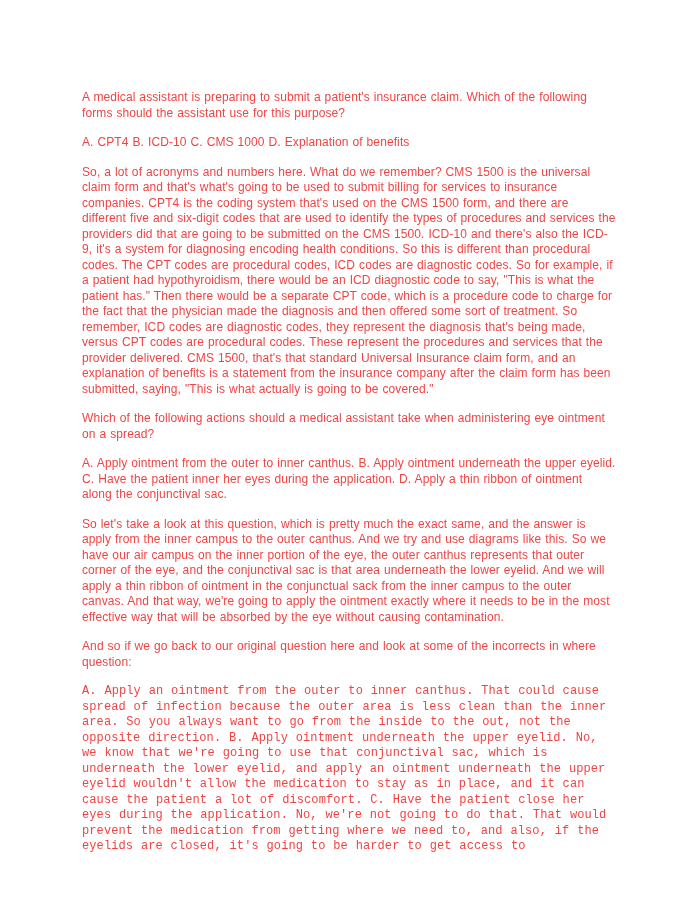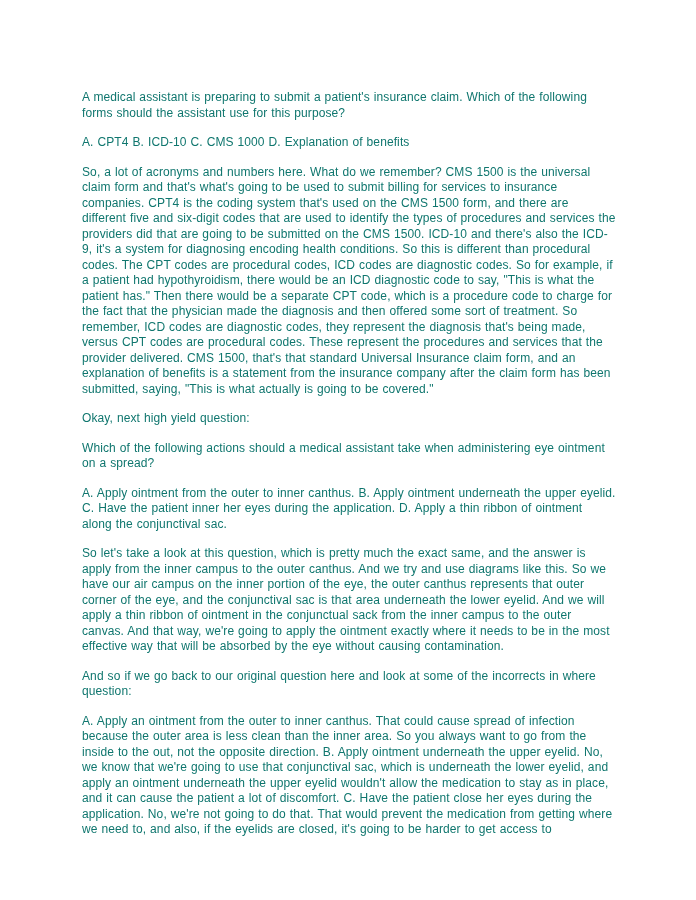--- a/index.html
+++ b/index.html
@@ -34,30 +34,30 @@
     text-align: left;
   }
   .content p {
     margin: 0 0 14px 0;
     padding: 0;
     white-space: normal;
     word-spacing: 0.5px;
   }
   .content p:last-child {
     margin-bottom: 0;
+    font-family: Liberation Mono, monospace;
   }
 </style>
 </head>
 <body style="background: rgb(255, 255, 255);">
 
 <div class="page">
-  <div class="content" id="doc-content" style="color: #0f766e;">
+  <div class="content" id="doc-content" style="color: #ef4444;">
       <p>A medical assistant is preparing to submit a patient's insurance claim. Which of the following forms should the assistant use for this purpose?</p>
       <p>A. CPT4 B. ICD-10 C. CMS 1000 D. Explanation of benefits</p>
       <p>So, a lot of acronyms and numbers here. What do we remember? CMS 1500 is the universal claim form and that's what's going to be used to submit billing for services to insurance companies. CPT4 is the coding system that's used on the CMS 1500 form, and there are different five and six-digit codes that are used to identify the types of procedures and services the providers did that are going to be submitted on the CMS 1500. ICD-10 and there's also the ICD-9, it's a system for diagnosing encoding health conditions. So this is different than procedural codes. The CPT codes are procedural codes, ICD codes are diagnostic codes. So for example, if a patient had hypothyroidism, there would be an ICD diagnostic code to say, "This is what the patient has." Then there would be a separate CPT code, which is a procedure code to charge for the fact that the physician made the diagnosis and then offered some sort of treatment. So remember, ICD codes are diagnostic codes, they represent the diagnosis that's being made, versus CPT codes are procedural codes. These represent the procedures and services that the provider delivered. CMS 1500, that's that standard Universal Insurance claim form, and an explanation of benefits is a statement from the insurance company after the claim form has been submitted, saying, "This is what actually is going to be covered."</p>
-      <p>Okay, next high yield question:</p>
       <p>Which of the following actions should a medical assistant take when administering eye ointment on a spread?</p>
       <p>A. Apply ointment from the outer to inner canthus. B. Apply ointment underneath the upper eyelid. C. Have the patient inner her eyes during the application. D. Apply a thin ribbon of ointment along the conjunctival sac.</p>
       <p>So let's take a look at this question, which is pretty much the exact same, and the answer is apply from the inner campus to the outer canthus. And we try and use diagrams like this. So we have our air campus on the inner portion of the eye, the outer canthus represents that outer corner of the eye, and the conjunctival sac is that area underneath the lower eyelid. And we will apply a thin ribbon of ointment in the conjunctual sack from the inner campus to the outer canvas. And that way, we're going to apply the ointment exactly where it needs to be in the most effective way that will be absorbed by the eye without causing contamination.</p>
       <p>And so if we go back to our original question here and look at some of the incorrects in where question:</p>
       <p>A. Apply an ointment from the outer to inner canthus. That could cause spread of infection because the outer area is less clean than the inner area. So you always want to go from the inside to the out, not the opposite direction. B. Apply ointment underneath the upper eyelid. No, we know that we're going to use that conjunctival sac, which is underneath the lower eyelid, and apply an ointment underneath the upper eyelid wouldn't allow the medication to stay as in place, and it can cause the patient a lot of discomfort. C. Have the patient close her eyes during the application. No, we're not going to do that. That would prevent the medication from getting where we need to, and also, if the eyelids are closed, it's going to be harder to get access to</p>
     </div>
 </div>
 
 </body></html>

